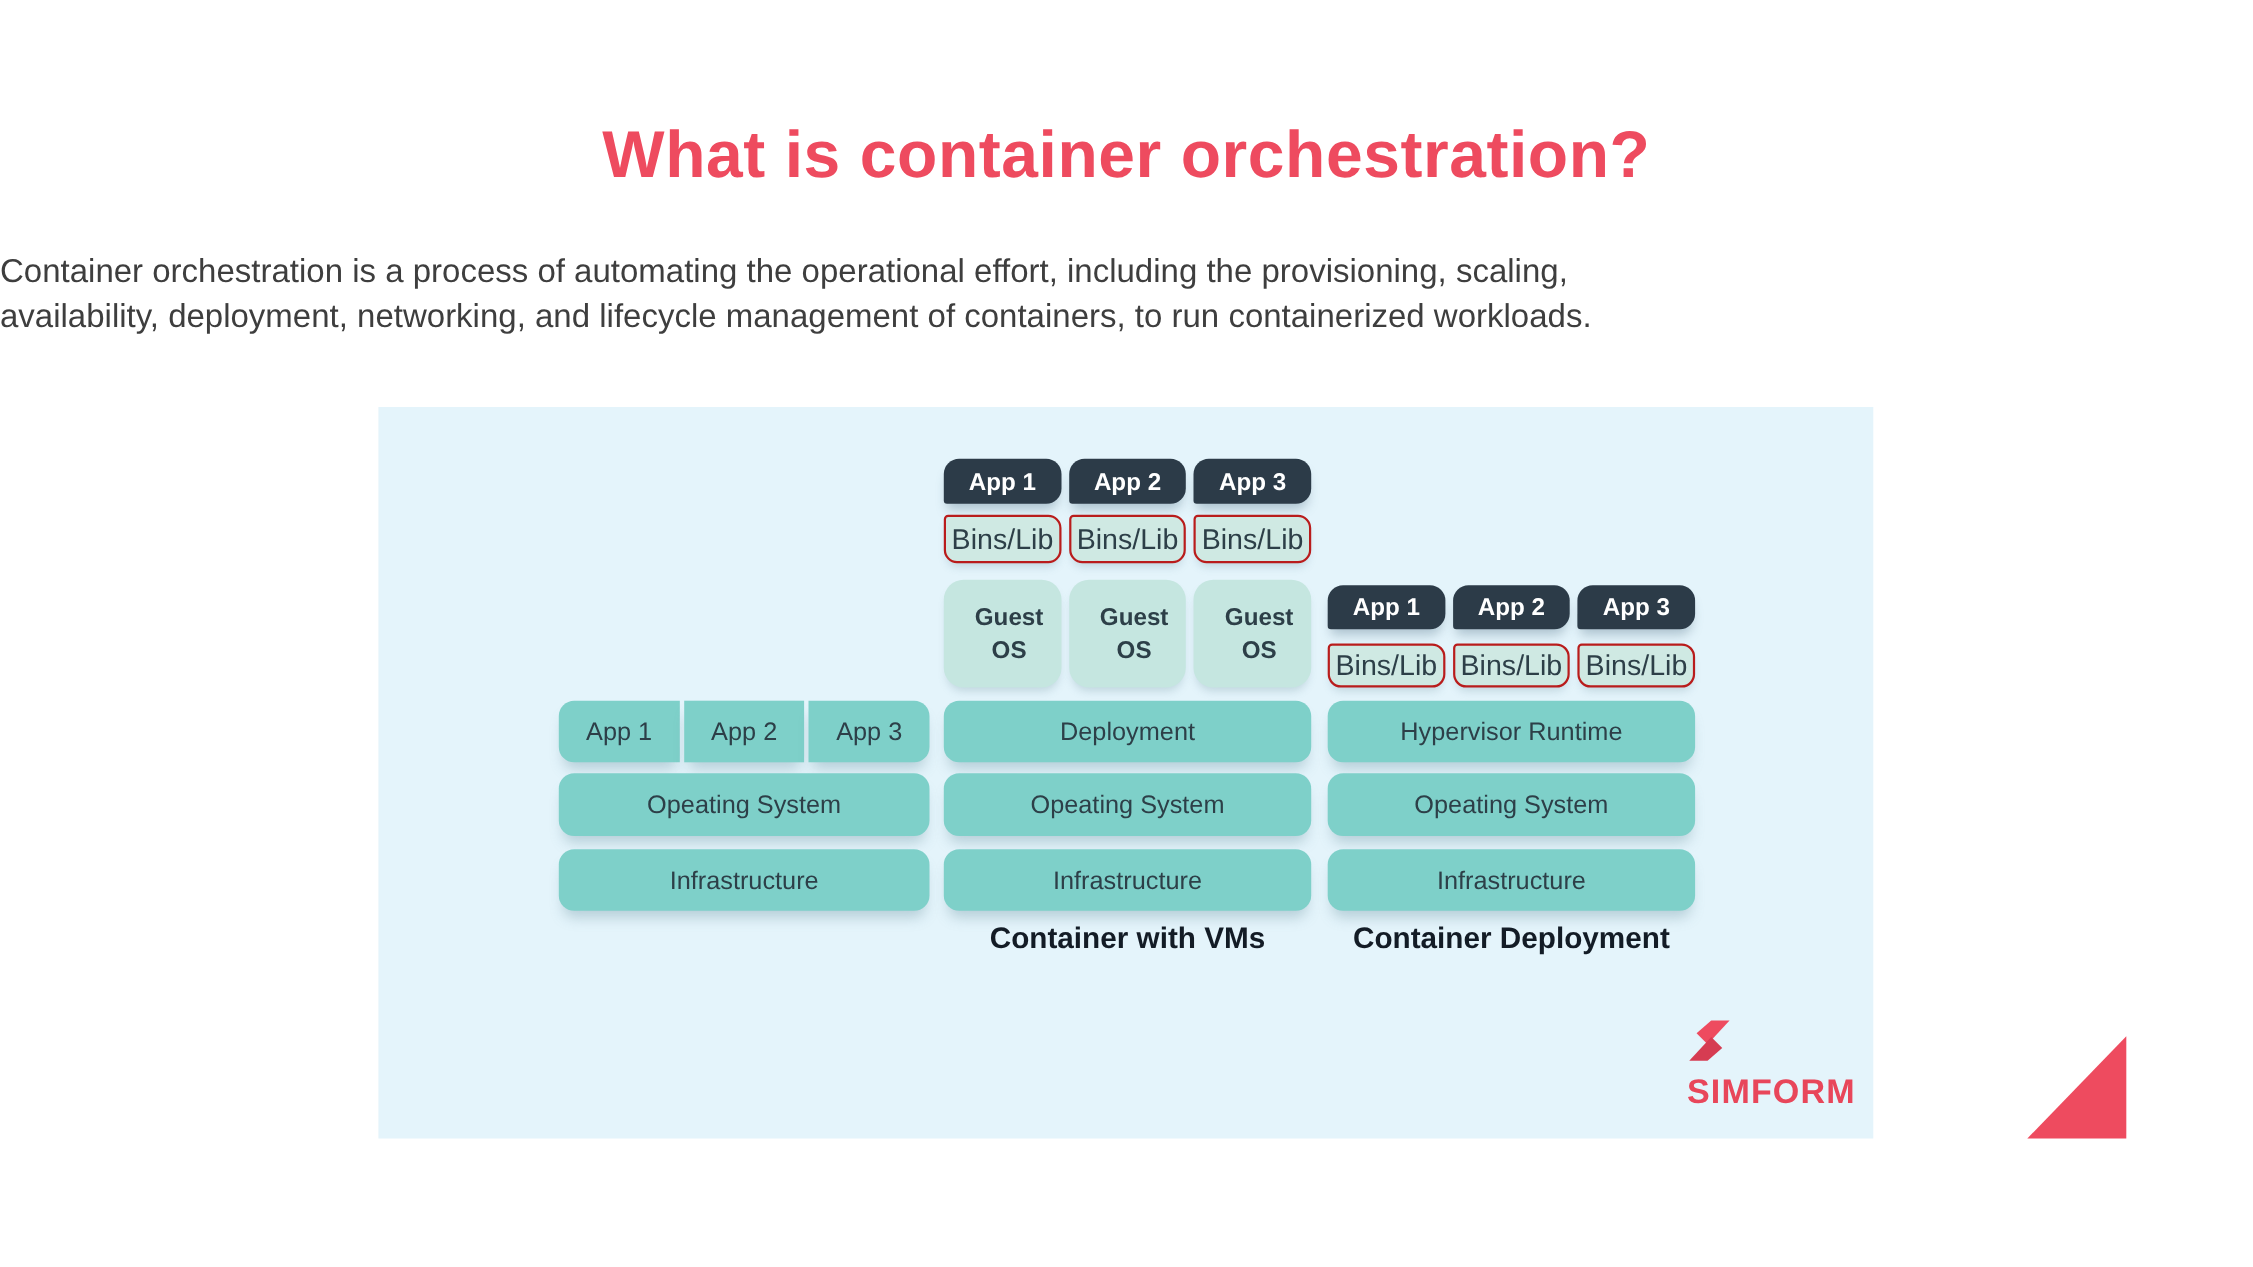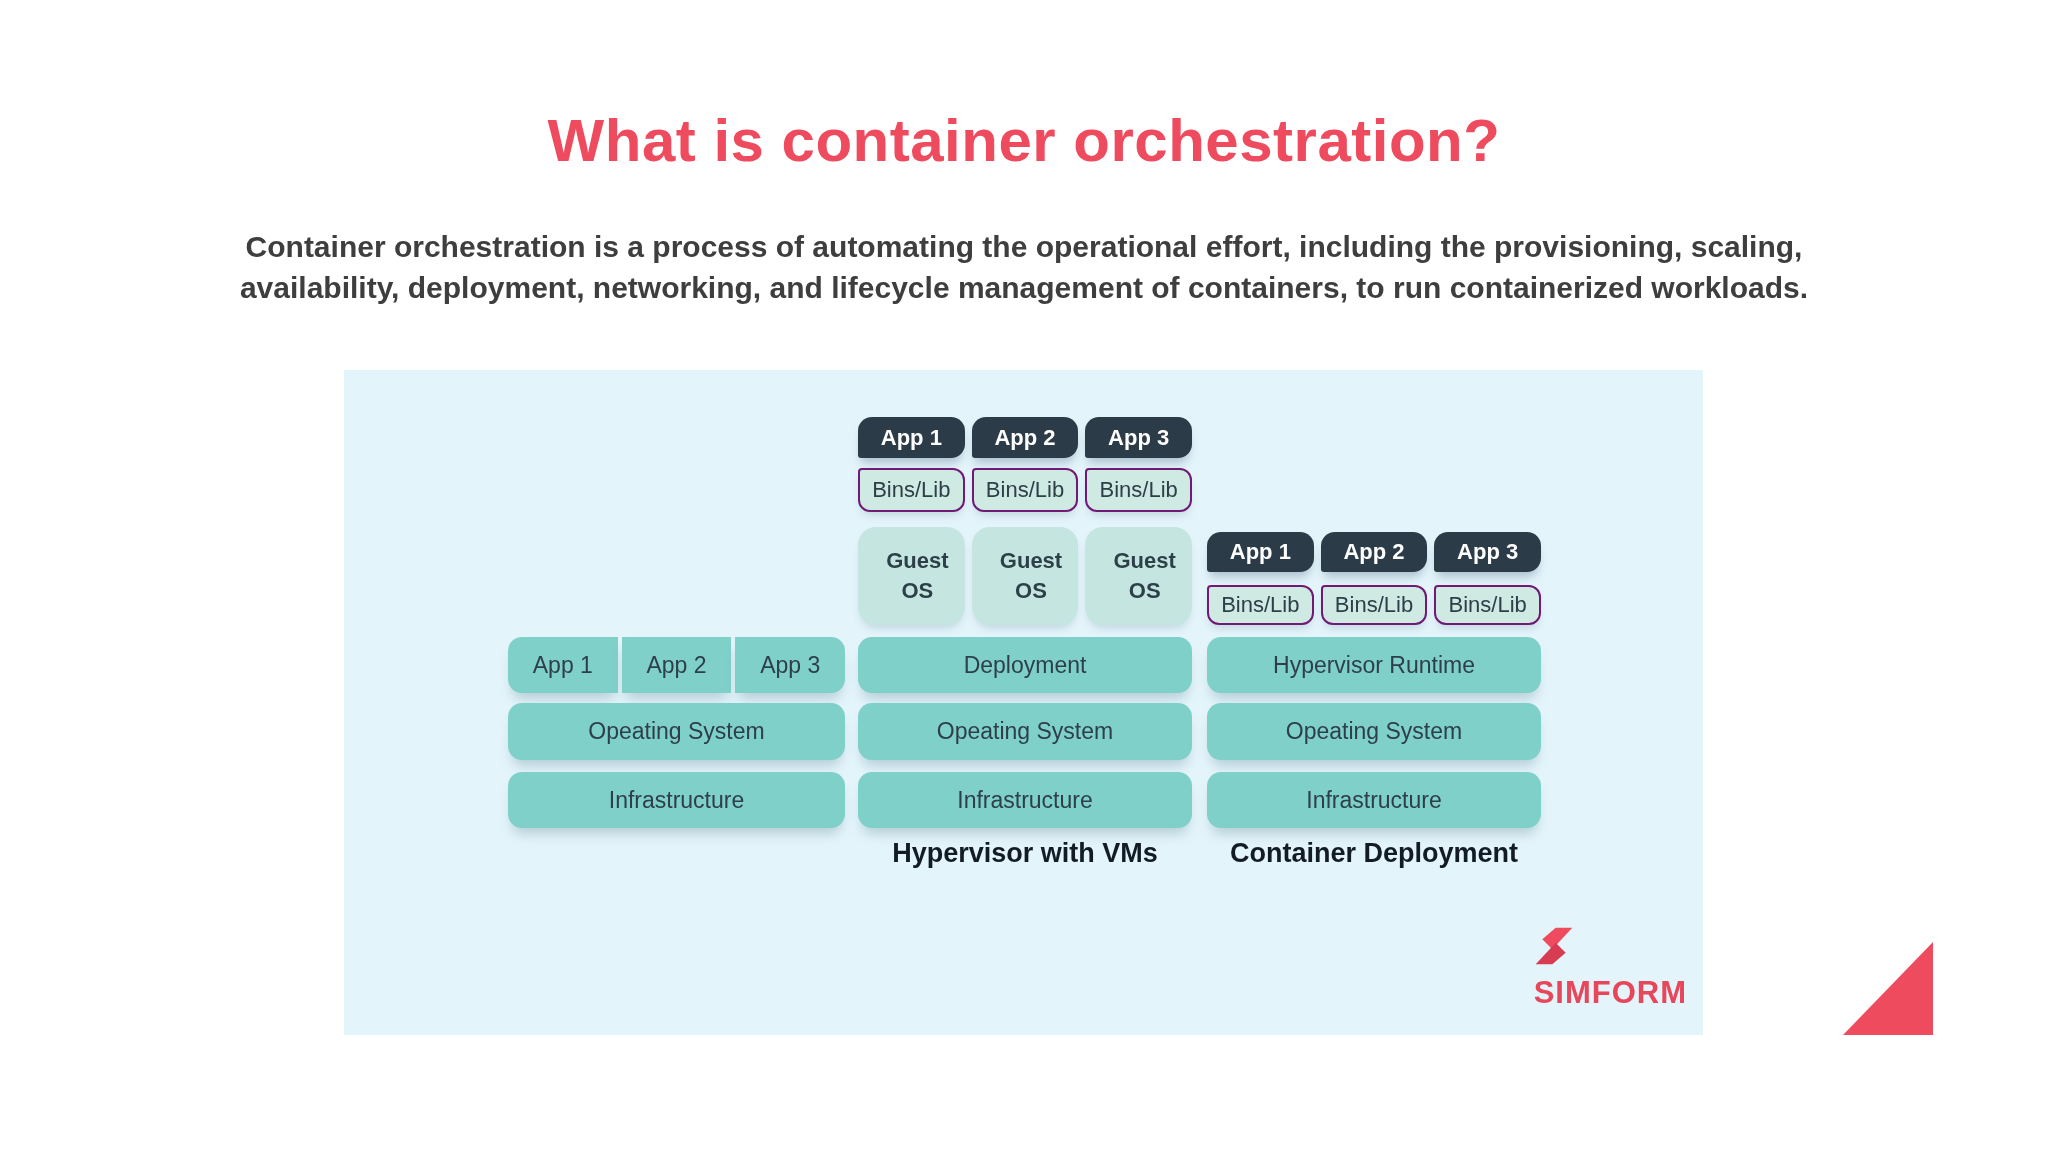--- a/index.html
+++ b/index.html
@@ -12,21 +12,21 @@
   .canvas { position:absolute; inset:0; }
 
   
   .title {
     position:absolute; top:106px; left:0; width:100%;
     text-align:center; font-size:60px; font-weight:bold;
     color:#ee4b5f; letter-spacing:0.5px;
   }
   .subtitle {
     position:absolute; top:226px; left:0; width:100%;
-    text-align:center; font-size:30px; line-height:41px; color:#3e3e3e;font-weight:bold;
+    text-align:left; font-size:30px; line-height:41px; color:#3e3e3e;
   }
 
   
   .panel {
     position:absolute; left:344px; top:370px;
     width:1359px; height:665px;
     background:#e4f4fb;
   }
 
   
@@ -70,23 +70,23 @@
 
   .dark-chip {
     flex:1; background:#2c3b48; color:#ffffff;
     font-size:22px; font-weight:bold;
     display:flex; align-items:center; justify-content:center;
     border-radius:14px 14px 14px 3px;
     box-shadow:0 8px 10px -3px rgba(90,120,140,0.4);
   }
   .mint-chip {
     flex:1; background:#cfe9e3; color:#2d3f48;
-    font-size:22px;
+    font-size:26px;
     display:flex; align-items:center; justify-content:center;
-    border:2px solid #701a75;
+    border:2px solid #b91c1c;
     border-radius:4px 12px 12px 12px;
     box-shadow:0 6px 8px -3px rgba(108,146,160,0.3);
   }
   .guest-chip {
     flex:1; background:#c5e6e0; color:#2d3f48;
     font-size:22px; font-weight:bold;
     display:flex; align-items:center; justify-content:center;
     text-align:center; white-space:pre-line; line-height:30px;
     border-radius:18px;
     box-shadow:0 6px 8px -3px rgba(108,146,160,0.3);
@@ -149,21 +149,21 @@
         <div class="guest-chip">Guest
 OS</div>
         <div class="guest-chip">Guest
 OS</div>
         <div class="guest-chip">Guest
 OS</div>
       </div>
       <div class="row row-mid teal teal-row">Deployment</div>
       <div class="row row-os teal teal-row">Opeating System</div>
       <div class="row row-infra teal teal-row">Infrastructure</div>
-      <div class="col-label">Hypervisor with VMs</div>
+      <div class="col-label">Container with VMs</div>
     </div>
 
     <div class="col col-containers">
       <div class="row flexrow row-c-apps">
         <div class="dark-chip">App 1</div>
         <div class="dark-chip">App 2</div>
         <div class="dark-chip">App 3</div>
       </div>
       <div class="row flexrow row-c-bins">
         <div class="mint-chip">Bins/Lib</div>

